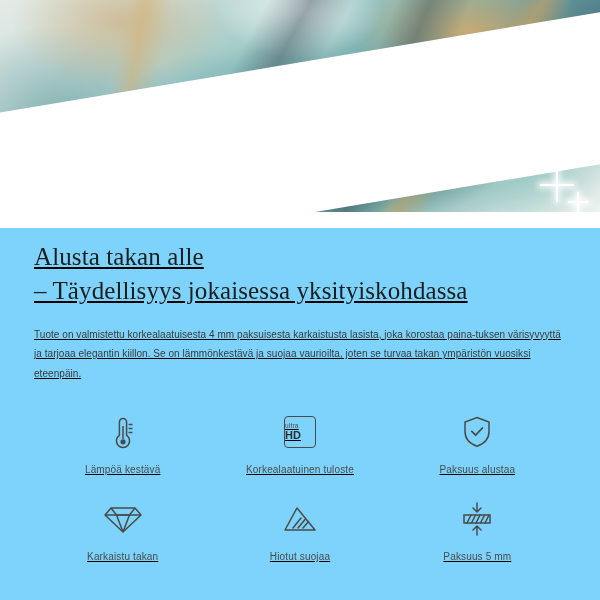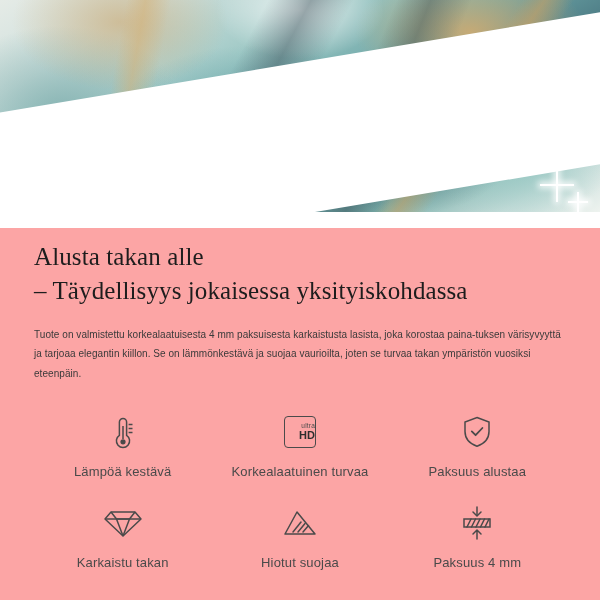--- a/index.html
+++ b/index.html
@@ -9,22 +9,23 @@
     height: 600px;
     background: #ffffff;
     font-family: "Liberation Sans", sans-serif;
     overflow: hidden;
   }
 
   .page {
     position: relative;
     width: 600px;
     height: 600px;
-    background: #fca5a5;
+    background: #7dd3fc;
     overflow: hidden;
+    text-decoration: underline;
   }
 
   
   .hero {
     position: relative;
     width: 600px;
     height: 228px;
     overflow: hidden;
     background: #ffffff;
   }
@@ -162,34 +163,34 @@
 
   .feature-icon {
     height: 44px;
     display: flex;
     align-items: center;
     justify-content: center;
   }
 
   .feature-label {
     margin-top: 10px;
-    font-size: 13px;
+    font-size: 10px;
     color: #4a4a4a;
     text-align: center;
     letter-spacing: 0.15px;
   }
 
   .ultrahd-box {
     width: 30px;
     height: 30px;
     border: 1.6px solid #4a4a4a;
     border-radius: 4px;
     display: flex;
     flex-direction: column;
-    align-items: flex-end;
+    align-items: flex-start;
     justify-content: center;
     line-height: 1;
   }
   .ultrahd-box .u-top {
     font-size: 6.5px;
     color: #4a4a4a;
     letter-spacing: 0.2px;
   }
   .ultrahd-box .u-bot {
     font-size: 11px;
@@ -237,21 +238,21 @@
         <div class="feature-label">Lämpöä kestävä</div>
       </div>
 
       <div class="feature">
         <div class="feature-icon">
           <div class="ultrahd-box">
             <span class="u-top">ultra</span>
             <span class="u-bot">HD</span>
           </div>
         </div>
-        <div class="feature-label">Korkealaatuinen turvaa</div>
+        <div class="feature-label">Korkealaatuinen tuloste</div>
       </div>
 
       <div class="feature">
         <div class="feature-icon">
           <svg width="36" height="40" viewBox="0 0 36 40" fill="none" stroke="#4a4a4a" stroke-width="1.5">
             <path d="M18 5.5 L30 10 v9.5c0 7.2-5 12.3-12 14.8-7-2.5-12-7.6-12-14.8V10z"></path>
             <path d="M12.8 19.4 l3.8 3.8 6.8-7.2" stroke-width="1.8" stroke-linecap="round" stroke-linejoin="round"></path>
           </svg>
         </div>
         <div class="feature-label">Paksuus alustaa</div>
@@ -290,18 +291,18 @@
             <rect x="6" y="16" width="26" height="8"></rect>
             <line x1="9" y1="24" x2="13" y2="16"></line>
             <line x1="13.5" y1="24" x2="17.5" y2="16"></line>
             <line x1="18" y1="24" x2="22" y2="16"></line>
             <line x1="22.5" y1="24" x2="26.5" y2="16"></line>
             <line x1="27" y1="24" x2="31" y2="16"></line>
             <line x1="19" y1="36" x2="19" y2="28"></line>
             <path d="M15 31 L19 27 L23 31" stroke-linejoin="round"></path>
           </svg>
         </div>
-        <div class="feature-label">Paksuus 4 mm</div>
+        <div class="feature-label">Paksuus 5 mm</div>
       </div>
 
     </div>
   </div>
 </div>
 
 </body></html>

